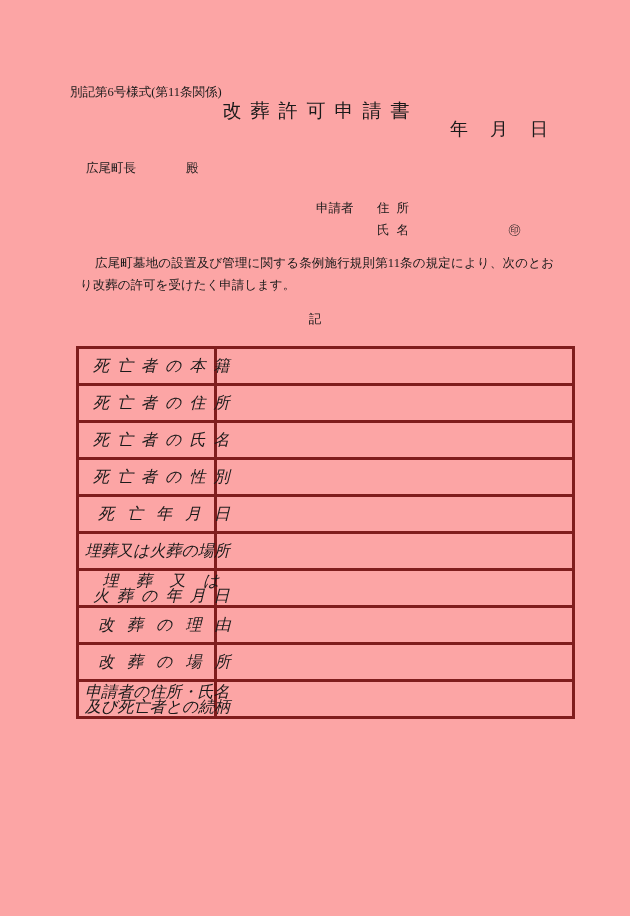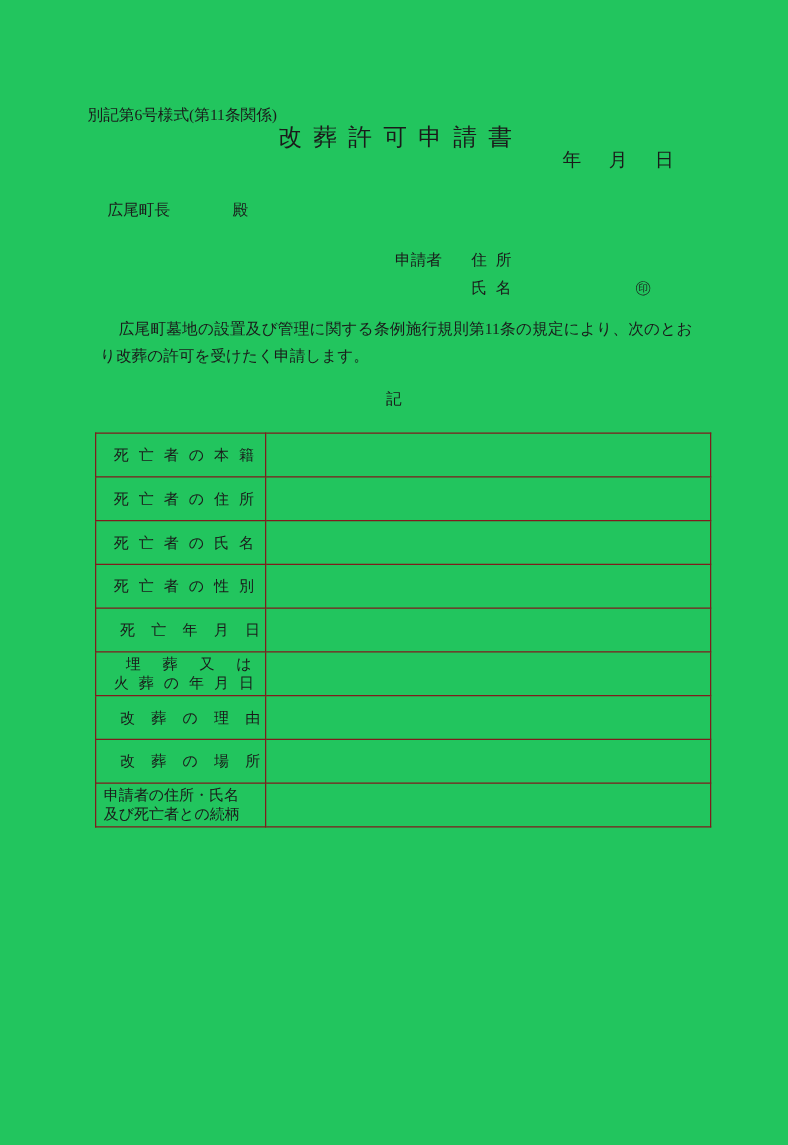--- a/index.html
+++ b/index.html
@@ -12,21 +12,21 @@
     height: 916px;
     position: relative;
     font-family: "Liberation Serif", "DejaVu Serif", serif;
     color: #1a1a1a;
     -webkit-font-smoothing: antialiased;
   }
   .page {
     position: relative;
     width: 630px;
     height: 916px;
-    background: #22c55e;
+    background: #fca5a5;
     overflow: hidden;
   }
 
   
   .form-number {
     position: absolute;
     left: 70px;
     top: 84px;
     font-size: 12.5px;
     line-height: 16px;
@@ -48,21 +48,21 @@
     letter-spacing: 9px;
     padding-left: 9px;
     margin-left: 2px;
   }
 
   
   .date-line {
     position: absolute;
     left: 428px;
     top: 121px;
-    font-size: 15px;
+    font-size: 18px;
     line-height: 17px;
     white-space: nowrap;
     text-decoration: underline;
   }
   .date-line .d-inner {
     display: inline-block;
     letter-spacing: 22px;
     padding-left: 22px;
   }
 
@@ -140,24 +140,25 @@
   
   .form-table {
     position: absolute;
     left: 76px;
     top: 346px;
     width: 480px;
     border-collapse: collapse;
     table-layout: fixed;
   }
   .form-table td {
-    border: 1px solid #7f1d1d;
+    border: 3px solid #7f1d1d;
     padding: 0;
     vertical-align: middle;
-    font-size: 12px;
+    font-size: 16px;
+    font-style: italic;
   }
   .form-table td.label-cell {
     width: 123px;
     padding: 0 6px;
     color: #1a1a1a;
   }
   .form-table td.value-cell {
     width: 355px;
   }
   .row-single td { height: 34px; }
@@ -245,20 +246,26 @@
         <td class="value-cell"></td>
       </tr>
 
       <tr class="row-single">
         <td class="label-cell">
           <span class="lbl spread-5">死亡年月日</span>
         </td>
         <td class="value-cell"></td>
       </tr>
 
+      <tr class="row-single">
+        <td class="label-cell">
+          <span class="lbl tight">埋葬又は火葬の場所</span>
+        </td>
+        <td class="value-cell"></td>
+      </tr>
 
       <tr class="row-double">
         <td class="label-cell">
           <span class="lbl-two-line">
             <span class="ln" style="letter-spacing:17.5px;padding-left:17.5px;">埋葬又は</span>
             <span class="ln" style="letter-spacing:8px;padding-left:8px;">火葬の年月日</span>
           </span>
         </td>
         <td class="value-cell"></td>
       </tr>

